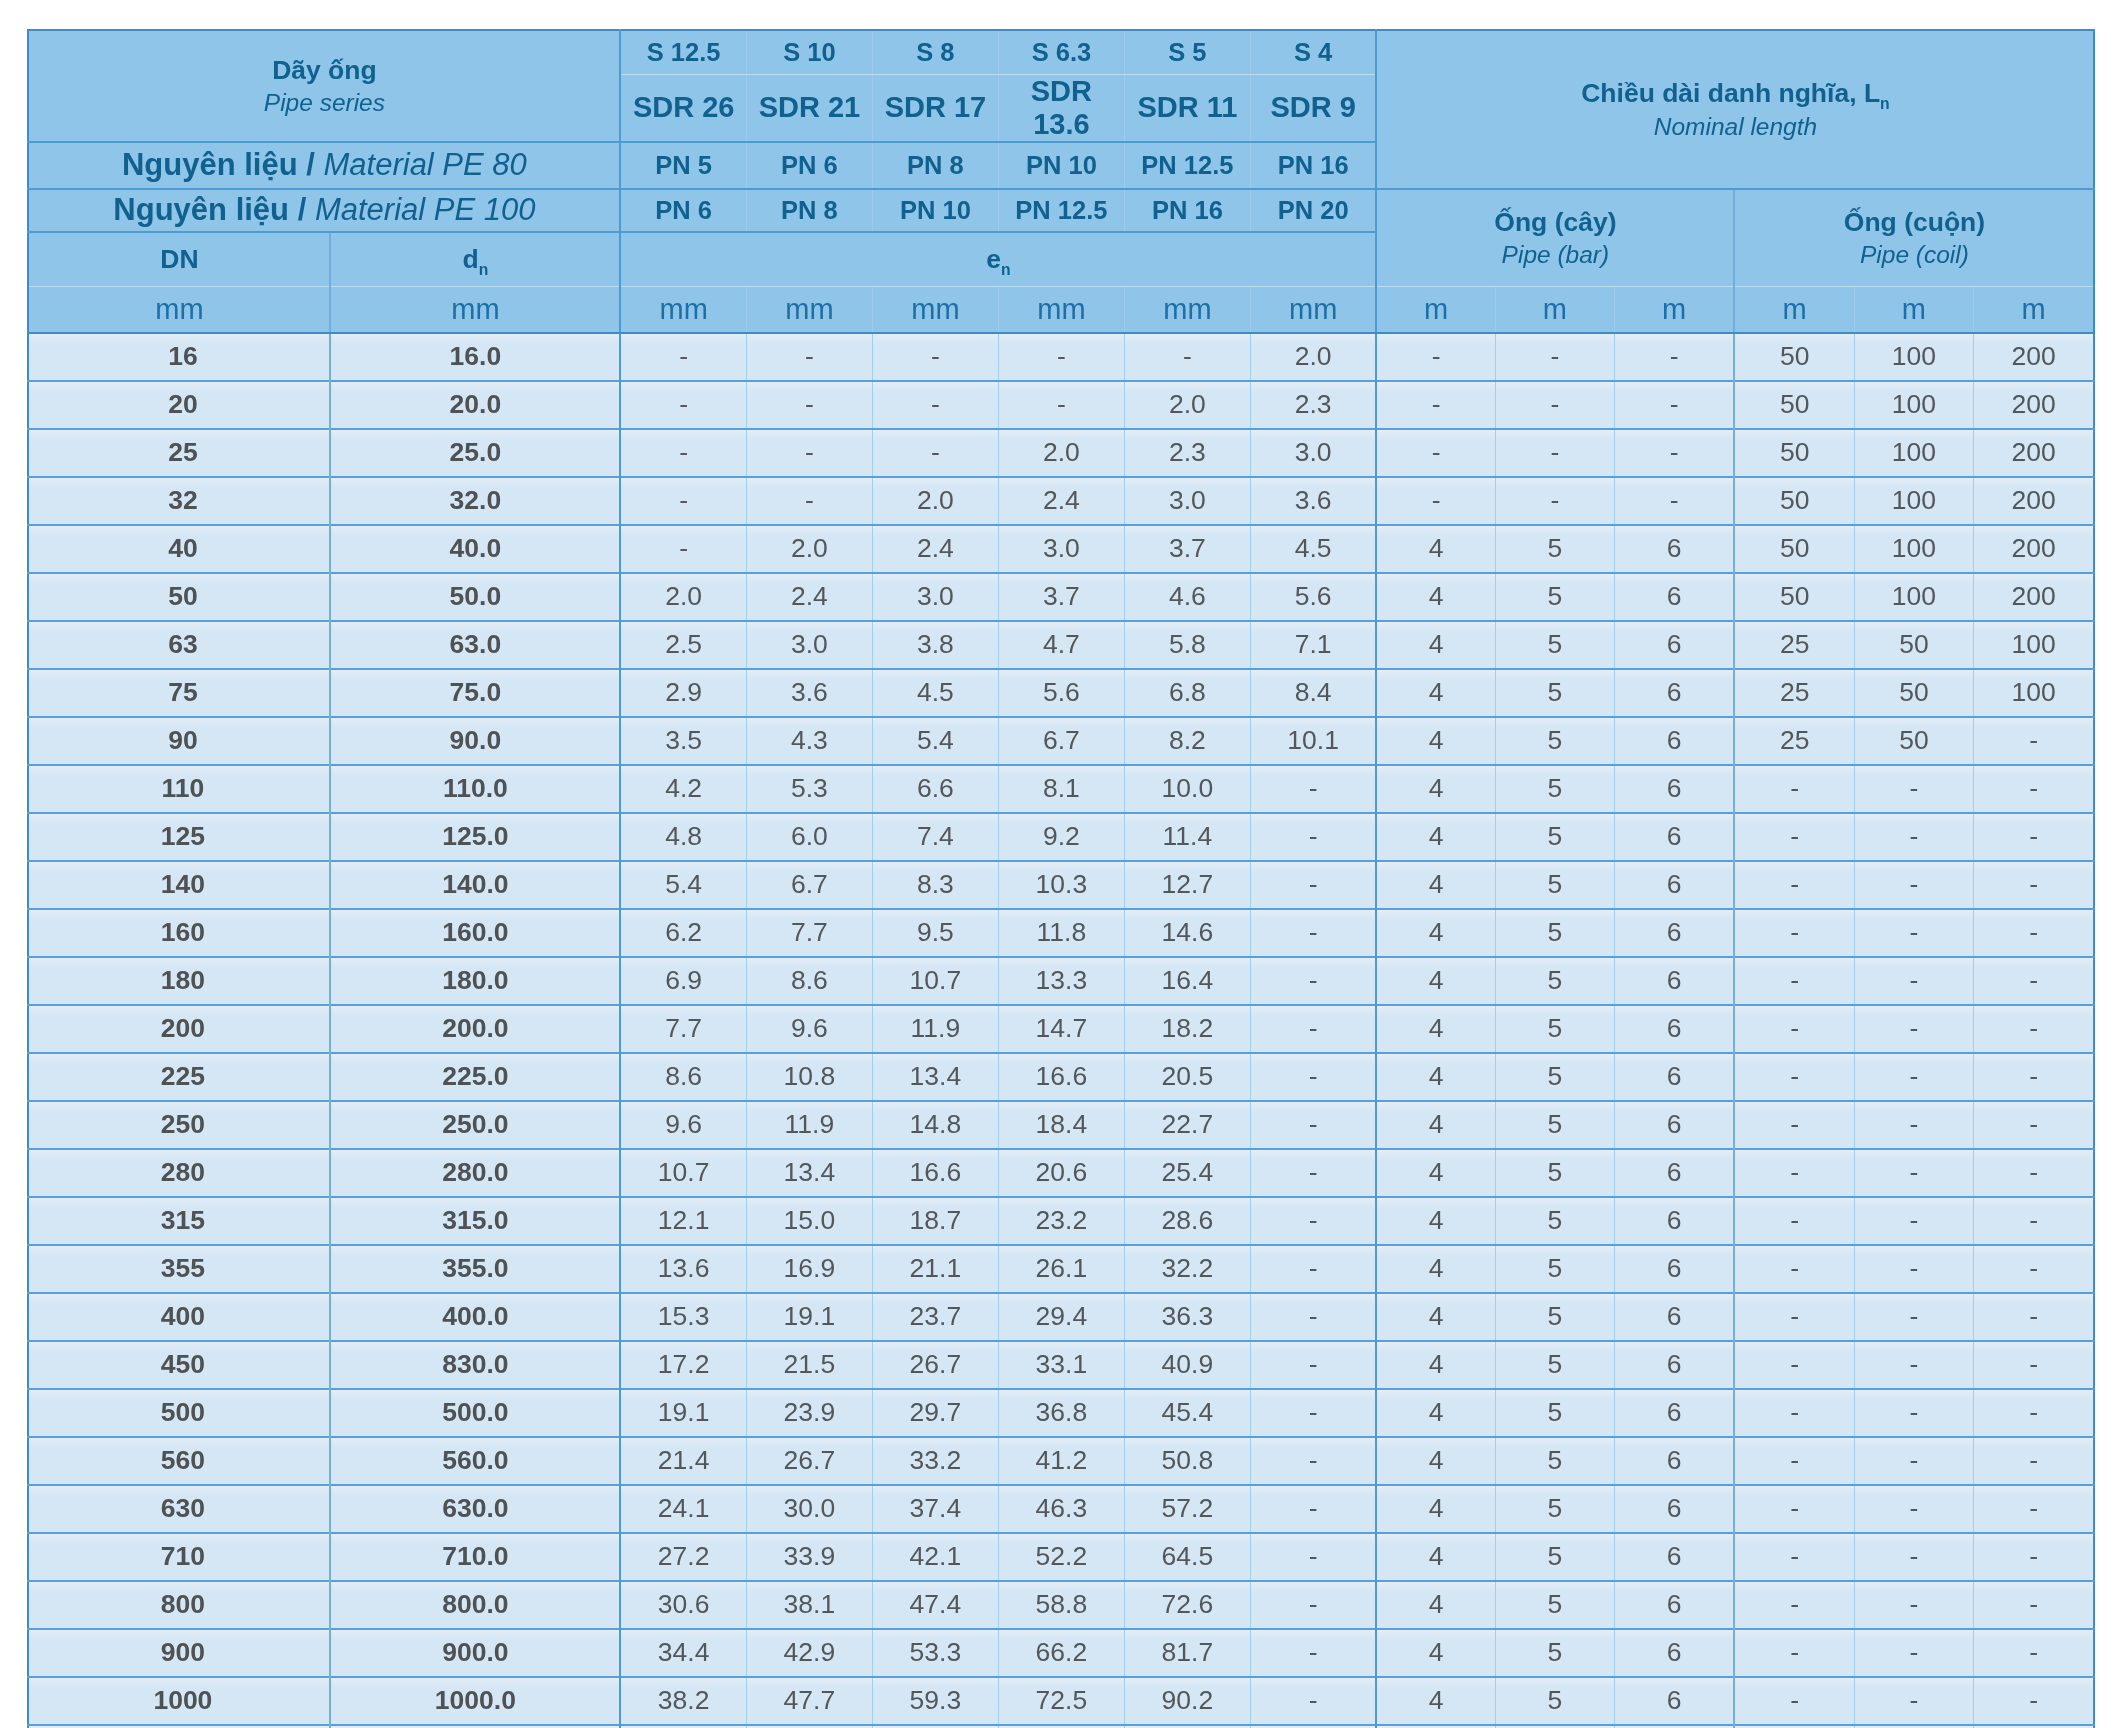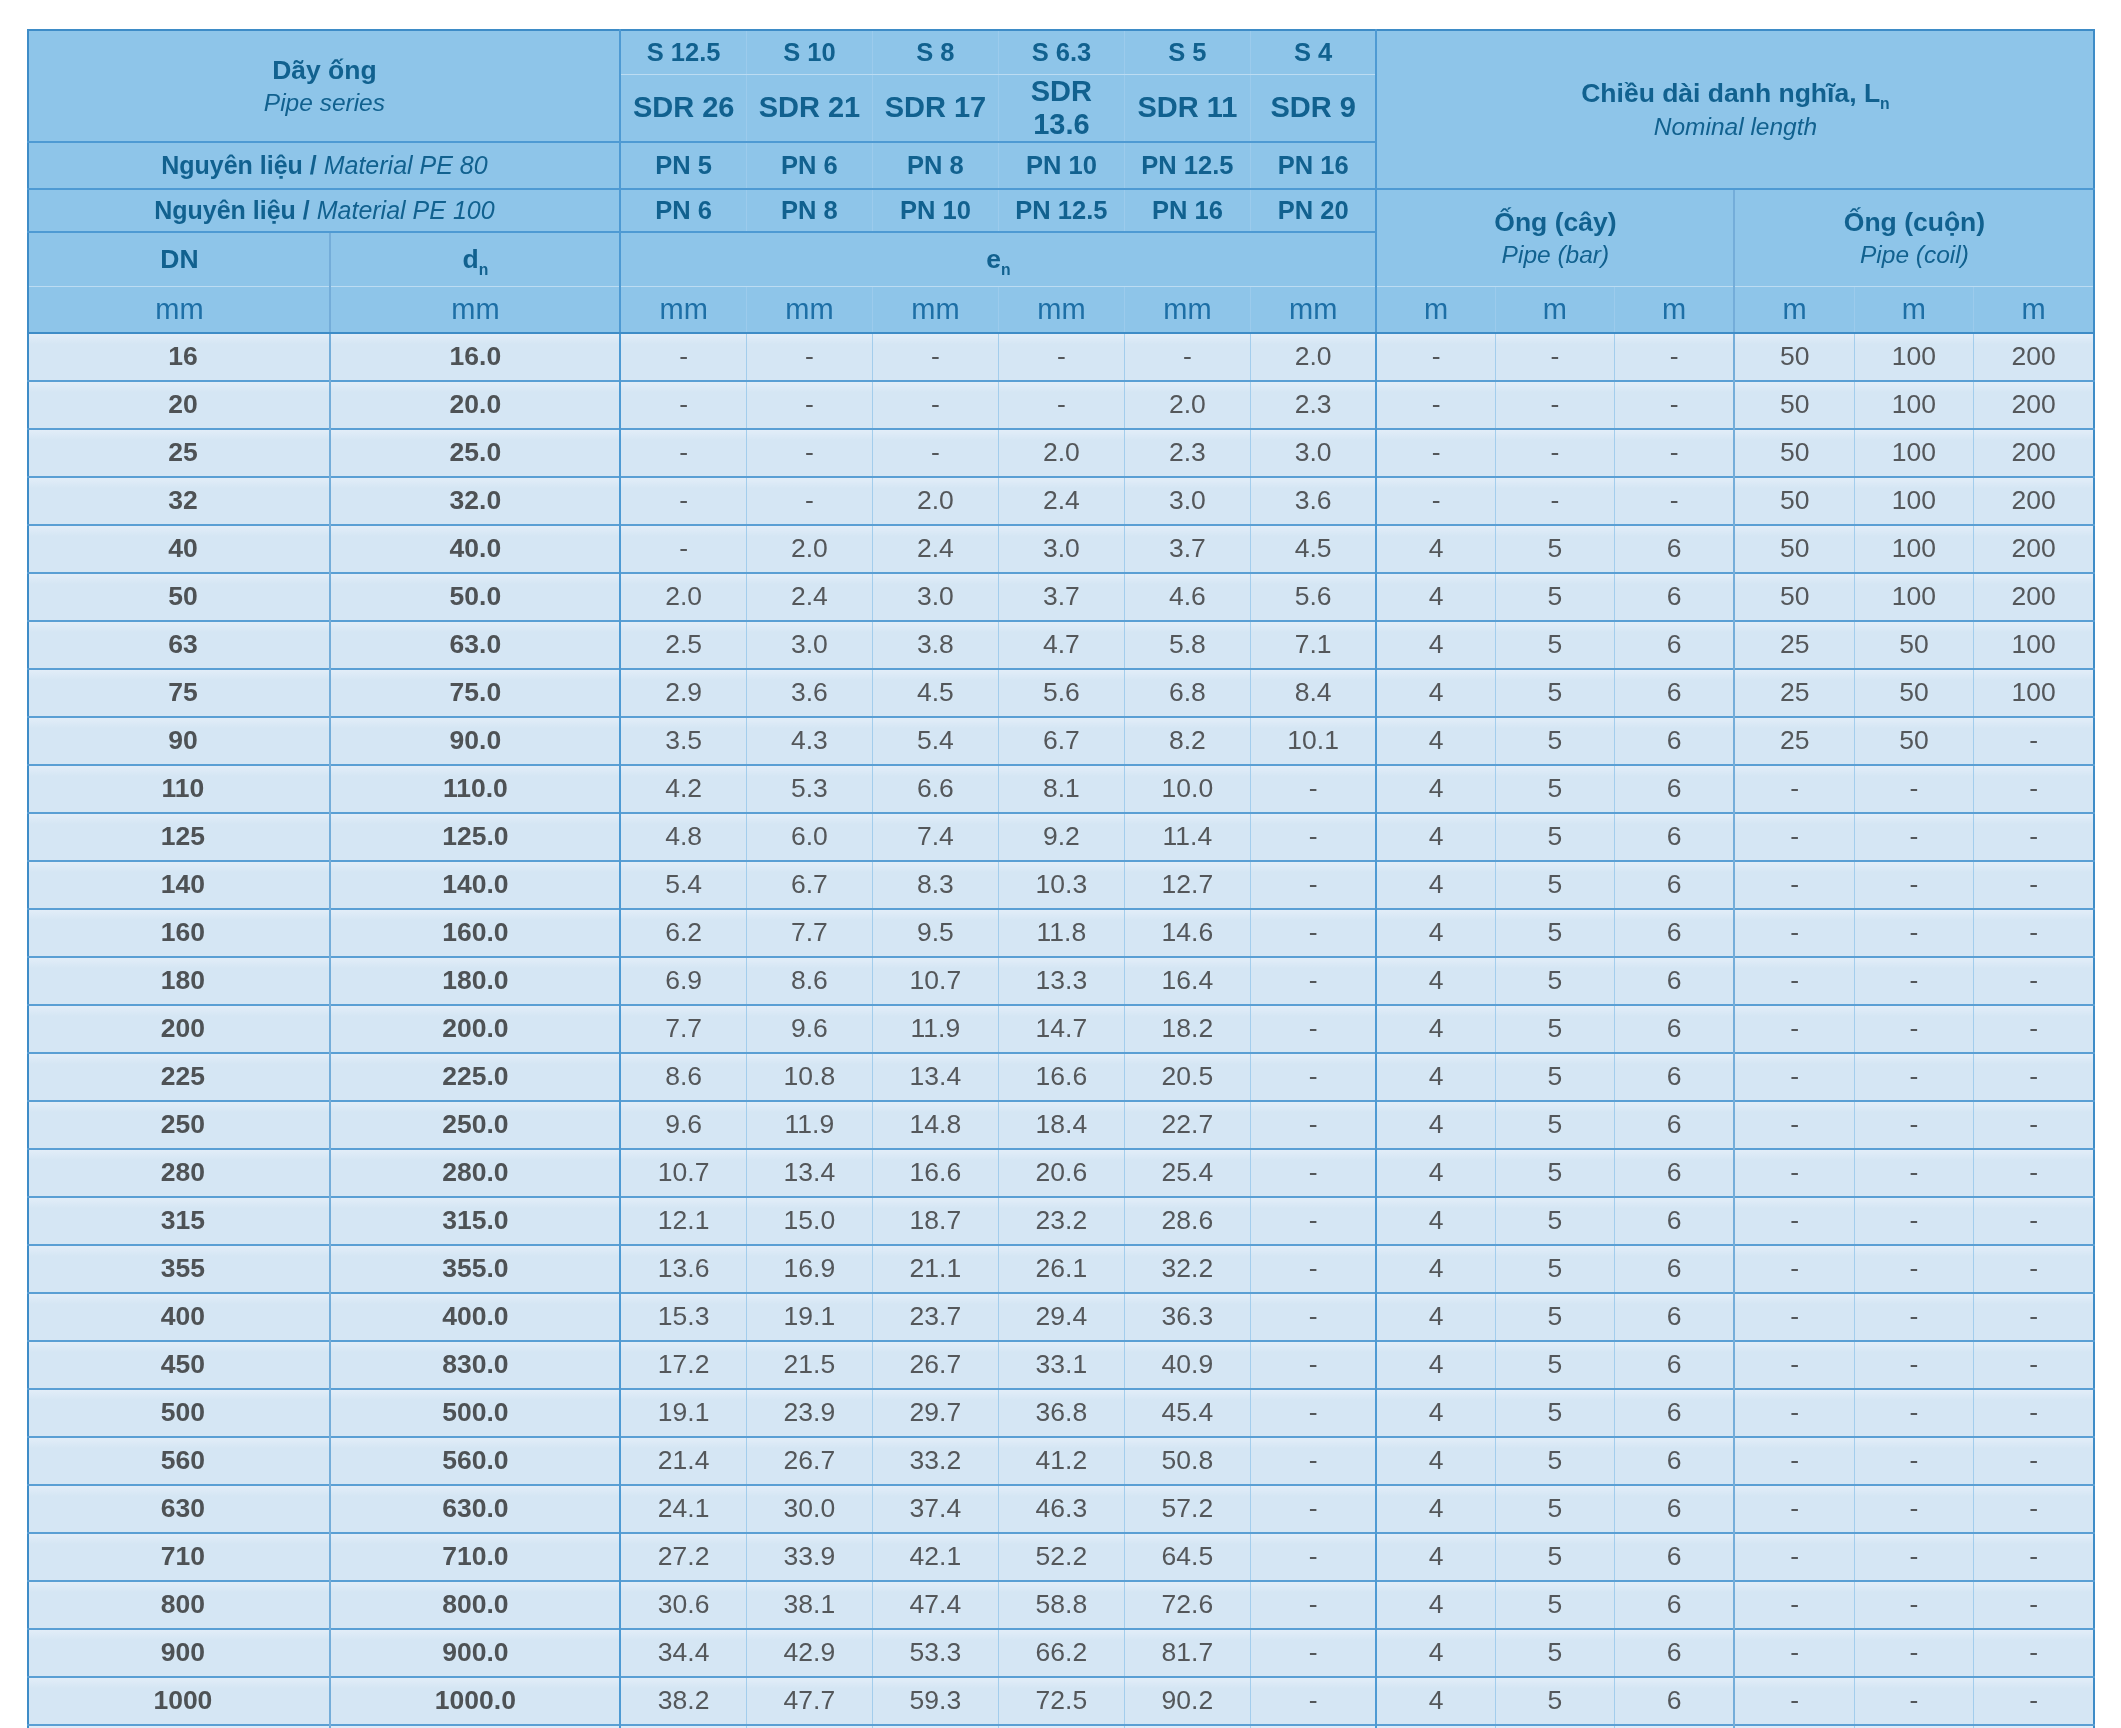--- a/index.html
+++ b/index.html
@@ -38,21 +38,21 @@
     padding:0;
   }
   th.c1{border-left:none;}
   .h-vi{font-weight:bold;font-size:26.5px;line-height:1.3;}
   .h-en{font-style:italic;font-weight:normal;font-size:24.5px;line-height:1.3;}
   .mat-vi{font-weight:bold;}
   .mat-en{font-style:italic;font-weight:normal;}
   .s-cell{font-size:25.5px;border-bottom:1.5px solid var(--grid-faint);}
   .sdr-cell{font-size:29px;border-bottom:2px solid var(--grid-strong);margin-left:24px;}
   .pn-cell{font-size:25.5px;border-bottom:2px solid var(--grid-strong);}
-  .mat-cell{font-size:25px;border-bottom:2px solid var(--grid-strong);}
+  .mat-cell{font-size:31px;border-bottom:2px solid var(--grid-strong);}
   .corner-cell{border-bottom:2px solid var(--grid-strong);}
   .len-cell{border-bottom:2px solid var(--grid-strong);}
   .grp-cell{border-bottom:1.5px solid var(--grid-faint);}
   .dim-cell{font-size:26.5px;border-bottom:1.5px solid var(--grid-faint);}
   .unit-cell{font-weight:normal;font-size:29px;color:var(--unit-text);border-bottom:2.9px solid var(--outer);}
   .sec{border-left:2.5px solid var(--grid-strong) !important;}
   .sec2{border-left:2px solid var(--grid-mid) !important;}
   sub{font-size:15.7px;vertical-align:-6.9px;line-height:0;}
   tbody td{
     background:linear-gradient(180deg,var(--body-bg-light) 0%,var(--body-bg) 22%,var(--body-bg) 100%);

